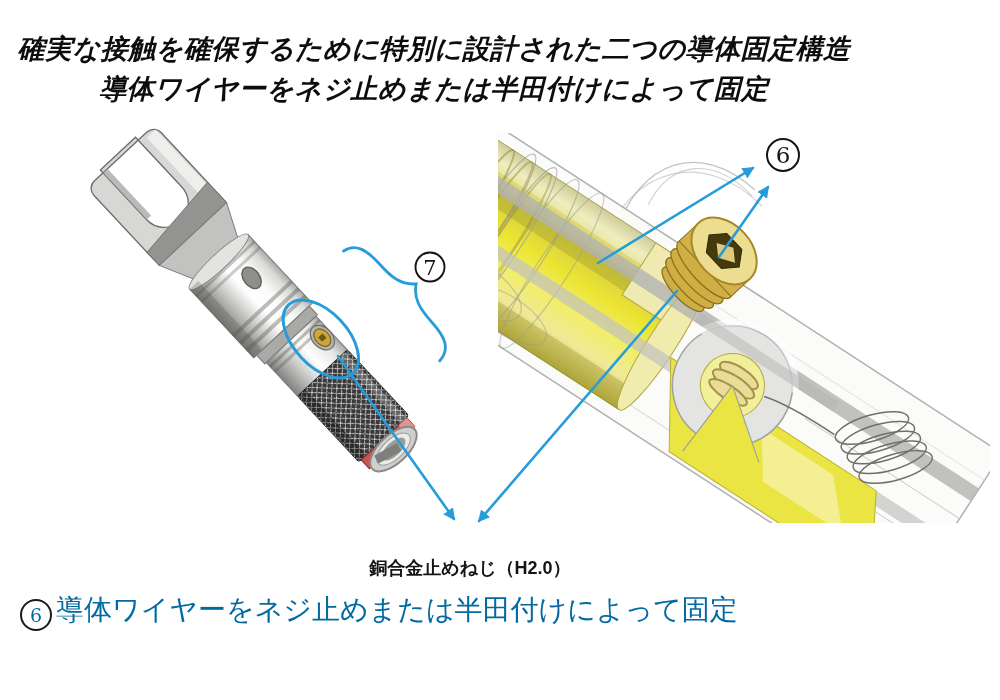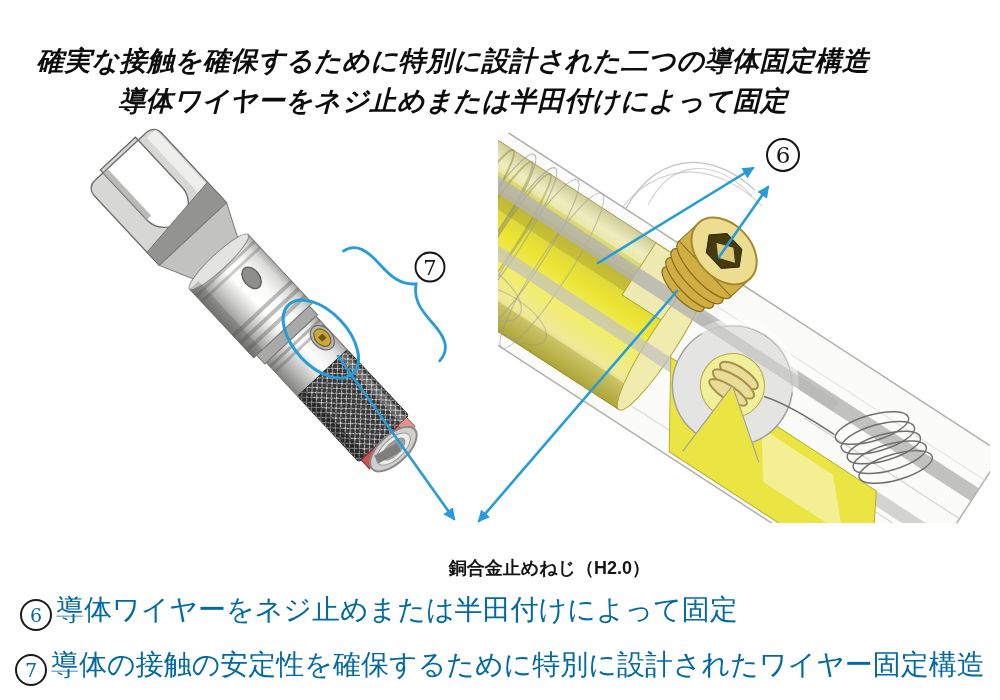--- a/index.html
+++ b/index.html
@@ -1,22 +1,22 @@
 <!DOCTYPE html>
 <html><head>
 <meta charset="utf-8">
 <style>
   html,body{margin:0;padding:0;background:#ffffff;}
   .stage{position:relative;width:1000px;height:700px;background:#ffffff;overflow:hidden;
          font-family:"Liberation Sans","DejaVu Sans",sans-serif;color:#111;}
-  .title{position:absolute;top:41px;left:0;width:868px;text-align:center;
+  .title{position:absolute;top:29px;left:0;width:868px;text-align:center;
          font-size:27px;line-height:40px;font-weight:700;font-style:italic;
-         letter-spacing:0.5px;color:#0d0d0d;margin-left:19px;}
+         letter-spacing:0.5px;color:#0d0d0d;}
   .fig-svg{position:absolute;left:0;top:0;}
-  .caption{position:absolute;left:290px;top:556px;width:360px;text-align:right;
+  .caption{position:absolute;left:290px;top:556px;width:360px;text-align:center;
            font-size:18px;font-weight:700;color:#151515;}
   .note{position:absolute;font-size:28px;line-height:36px;color:#0369a1;white-space:nowrap;}
   .note-6{left:20px;top:592px;}
   .note-7{left:15px;top:647px;}
   .cnum{display:inline-flex;align-items:center;justify-content:center;
         width:28px;height:28px;border:2px solid #1a1a1a;border-radius:50%;
         font-size:19px;font-weight:400;font-family:"DejaVu Serif",serif;
         vertical-align:-3px;margin-right:4px;}
 </style>
 </head>
@@ -222,17 +222,14 @@
       <circle cx="430" cy="267" r="14.5" fill="#ffffff" stroke="#141414" stroke-width="1.9"></circle>
       <text x="430" y="275" text-anchor="middle" font-family="DejaVu Serif, serif" font-size="21" fill="#141414">7</text>
     </g>
   </svg>
 
   <div class="caption">銅合金止めねじ（H2.0）</div>
 
   <div class="note note-6">
     <span class="cnum">6</span><span>導体ワイヤーをネジ止めまたは半田付けによって固定</span>
   </div>
-  <div class="note note-7">
-    <span class="cnum">7</span><span>導体の接触の安定性を確保するために特別に設計されたワイヤー固定構造</span>
-  </div>
 
 </div>
 
 </body></html>

